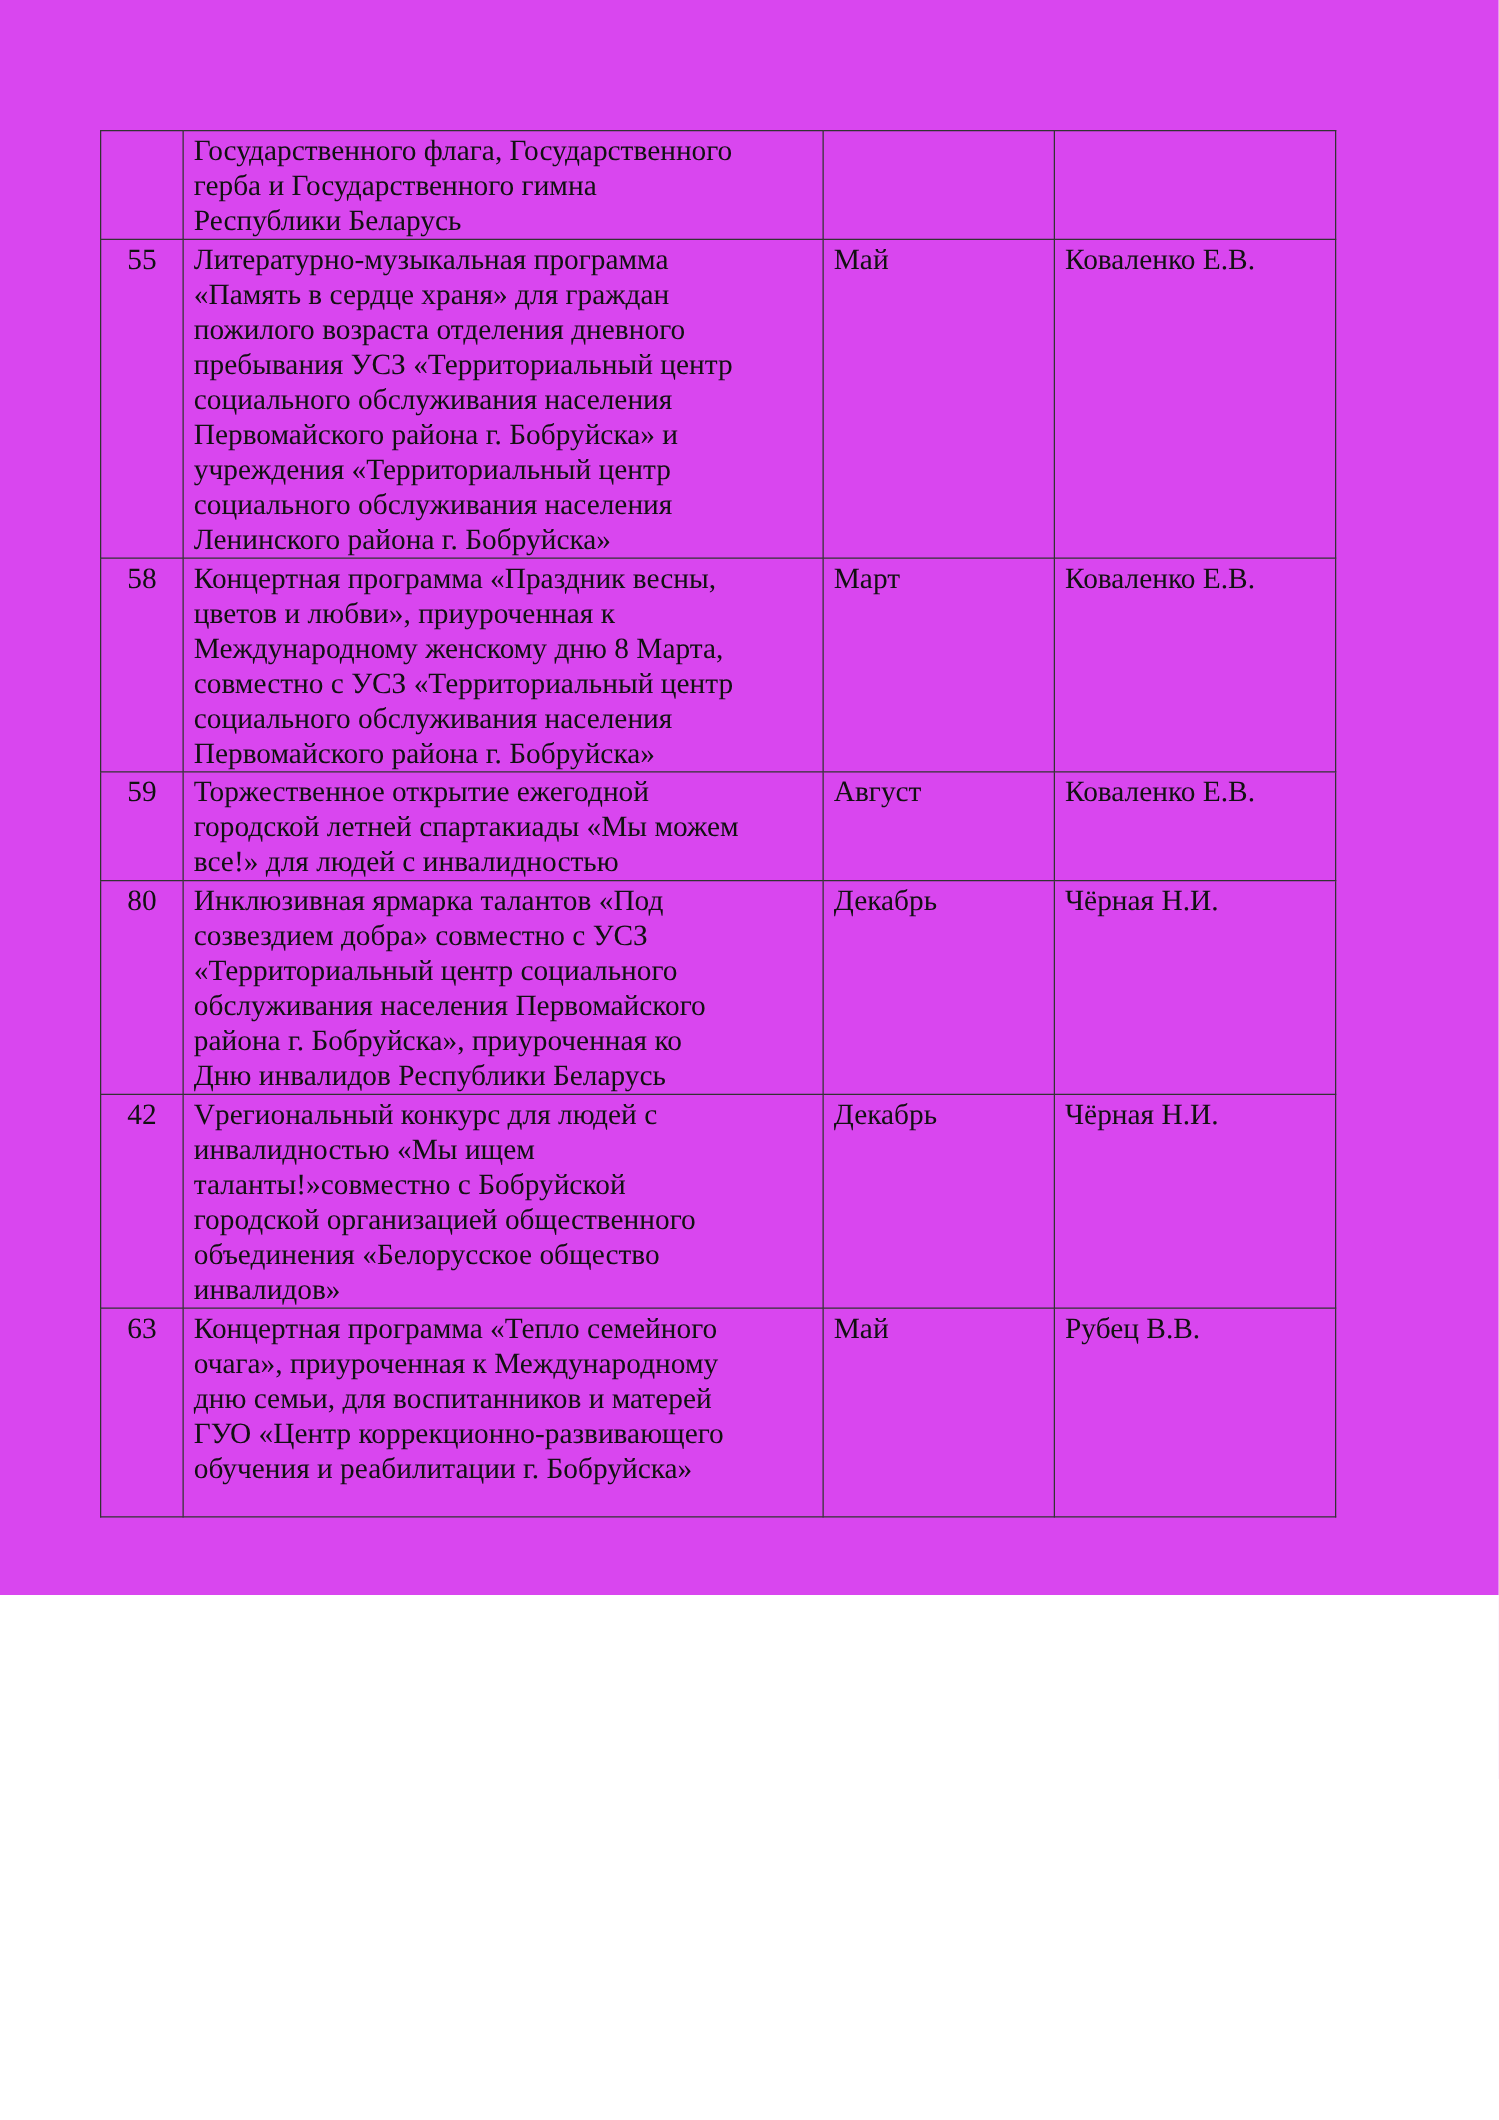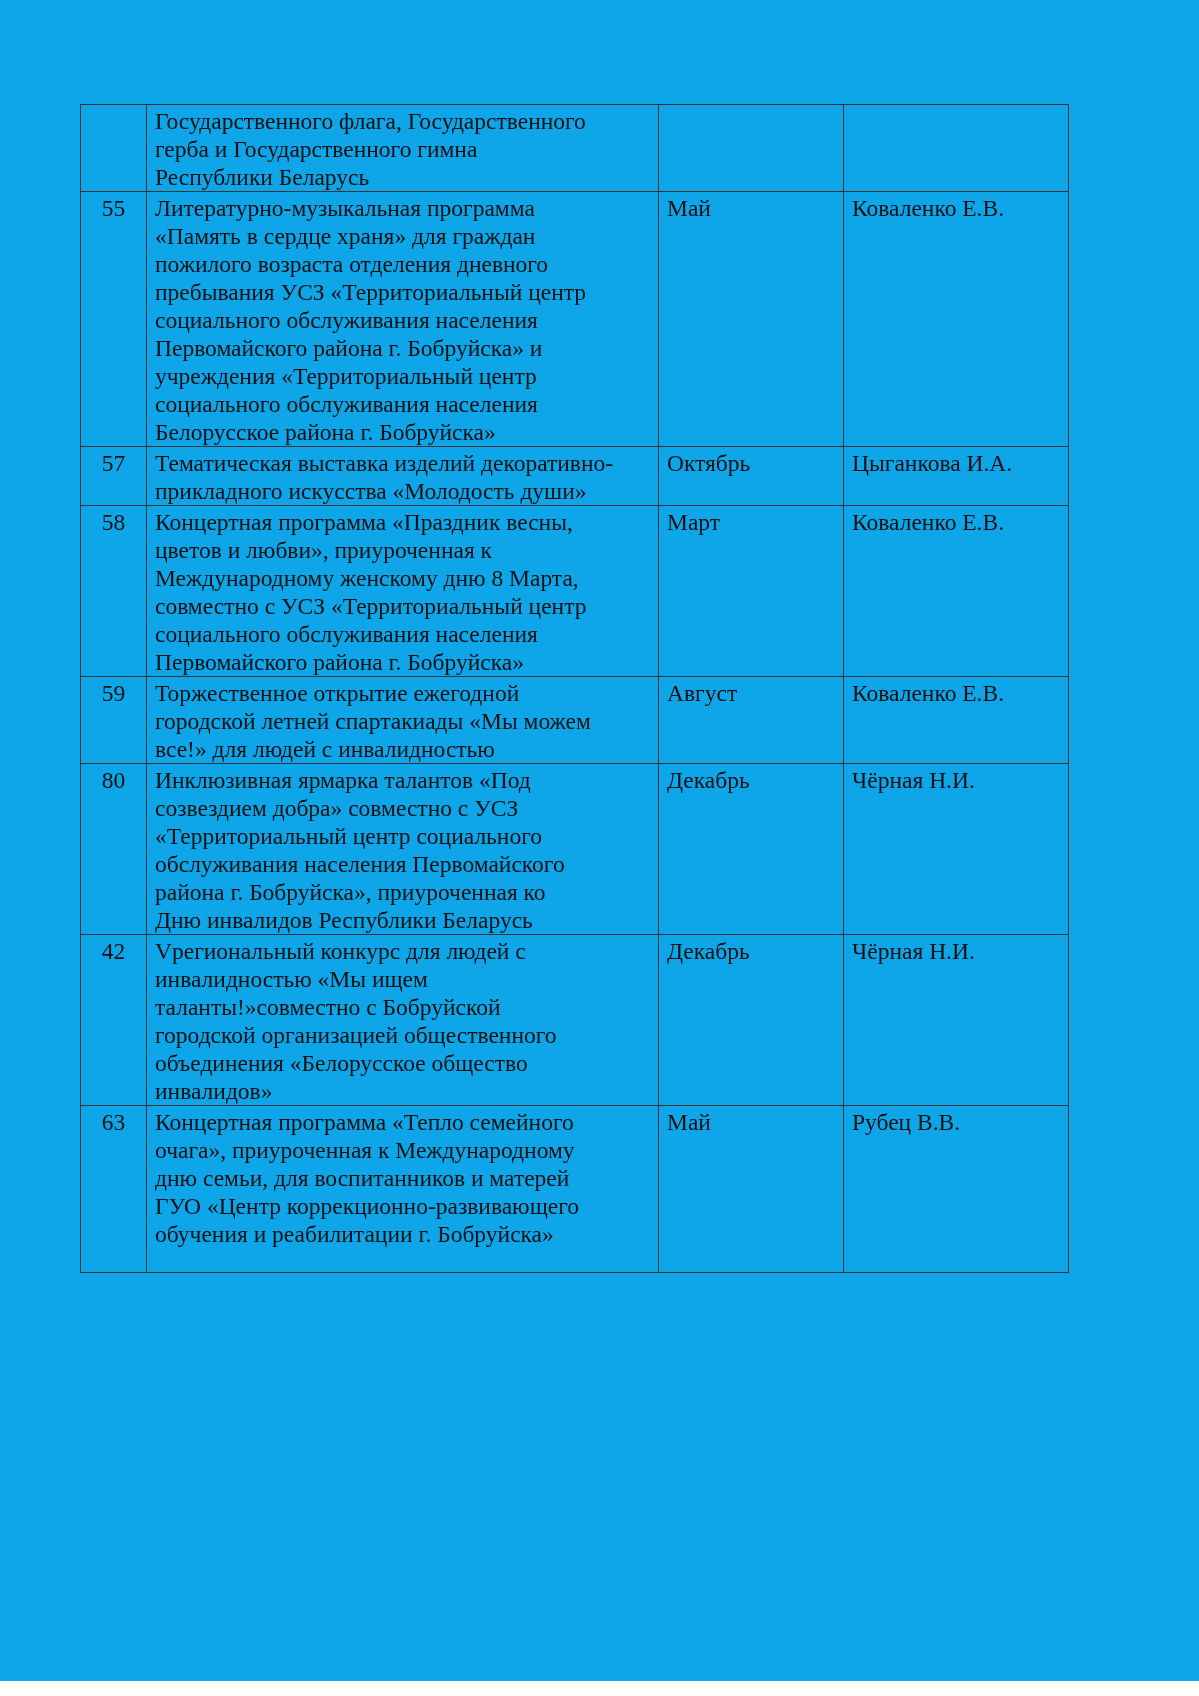--- a/index.html
+++ b/index.html
@@ -1,17 +1,17 @@
 <!DOCTYPE html>
 <html><head>
   <meta charset="utf-8">
   <style>
     html, body { margin: 0; padding: 0; background: #ffffff; }
     body { width: 1199px; height: 1696px; position: relative; font-family: "Liberation Serif", "DejaVu Serif", serif; color: #111; }
-    .page { position: absolute; left: 0; top: 0; width: 1199px; height: 1681px; background: #0ea5e9; }
+    .page { position: absolute; left: 0; top: 0; width: 1199px; height: 1276px; background: #d946ef; }
     table.plan {
       position: absolute; left: 80px; top: 104px;
       border-collapse: collapse; table-layout: fixed;
       width: 988px;
     }
     table.plan td {
       border: 1.5px solid #333;
       vertical-align: top;
       font-size: 23.5px;
       line-height: 28px;
@@ -55,36 +55,27 @@
           <td class="num">55</td>
           <td class="desc">
             <span class="line">Литературно-музыкальная программа</span>
             <span class="line">«Память в сердце храня» для граждан</span>
             <span class="line">пожилого возраста отделения дневного</span>
             <span class="line">пребывания УСЗ «Территориальный центр</span>
             <span class="line">социального обслуживания населения</span>
             <span class="line">Первомайского района г. Бобруйска» и</span>
             <span class="line">учреждения «Территориальный центр</span>
             <span class="line">социального обслуживания населения</span>
-            <span class="line">Белорусское района г. Бобруйска»</span>
+            <span class="line">Ленинского района г. Бобруйска»</span>
           </td>
           <td class="date">Май</td>
           <td class="resp">Коваленко Е.В.</td>
         </tr>
 
 
-        <tr>
-          <td class="num">57</td>
-          <td class="desc">
-            <span class="line">Тематическая выставка изделий декоративно-</span>
-            <span class="line">прикладного искусства «Молодость души»</span>
-          </td>
-          <td class="date">Октябрь</td>
-          <td class="resp">Цыганкова И.А.</td>
-        </tr>
 
         <tr>
           <td class="num">58</td>
           <td class="desc">
             <span class="line">Концертная программа «Праздник весны,</span>
             <span class="line">цветов и любви», приуроченная к</span>
             <span class="line">Международному женскому дню 8 Марта,</span>
             <span class="line">совместно с УСЗ «Территориальный центр</span>
             <span class="line">социального обслуживания населения</span>
             <span class="line">Первомайского района г. Бобруйска»</span>

